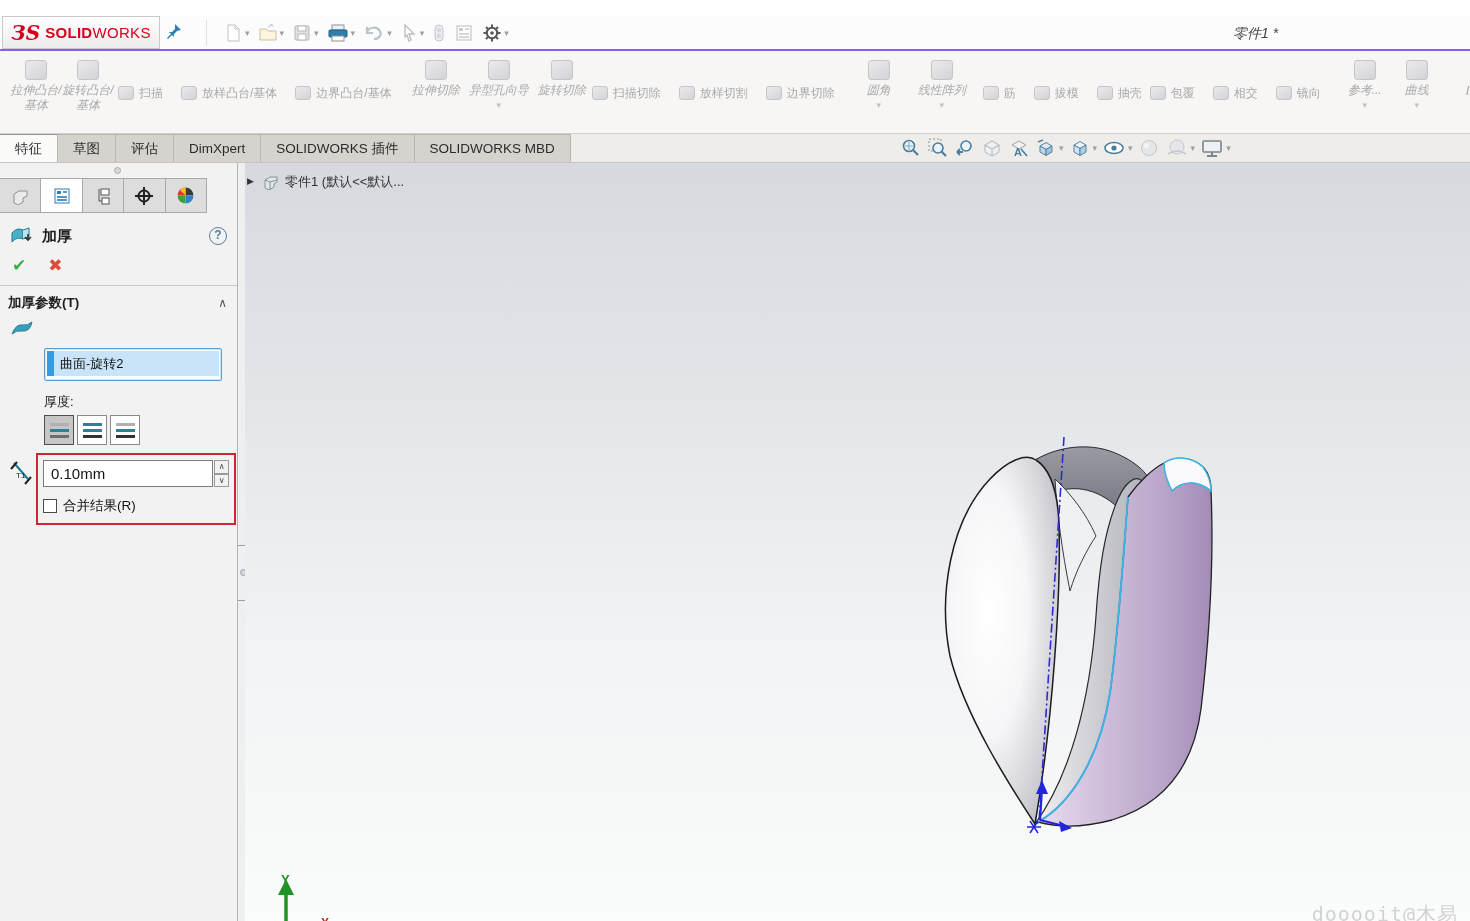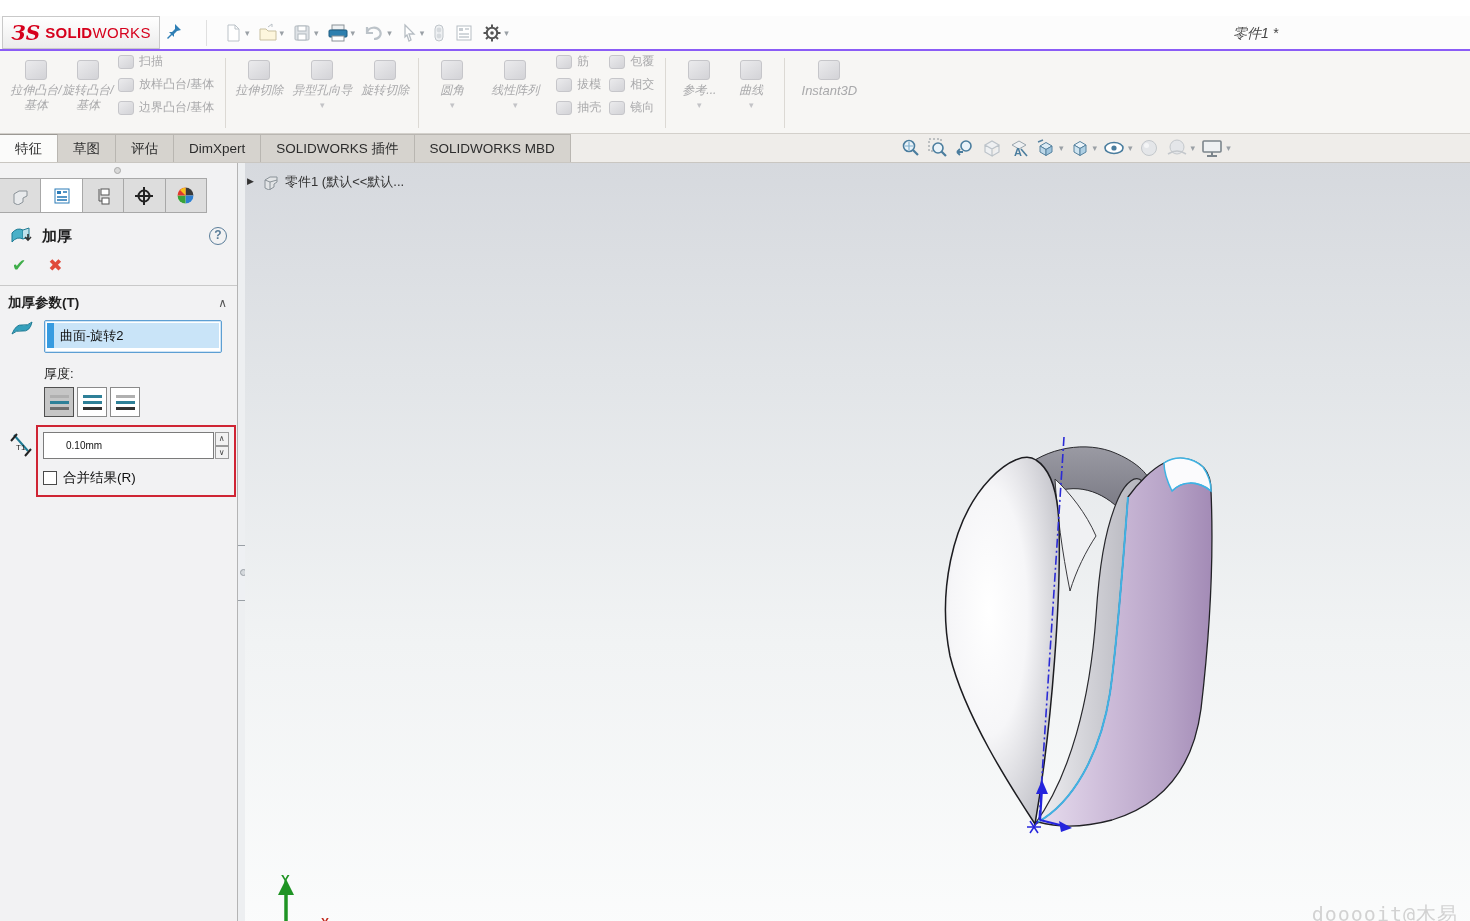--- a/index.html
+++ b/index.html
@@ -30,21 +30,21 @@
     display:flex;align-items:stretch;padding:2px 2px 0 6px;}
   .rgroup{display:flex;align-items:stretch;padding:0 4px;}
   .rsep{width:1px;background:#dcd9d4;margin:5px 3px;}
   .rbig{width:52px;display:flex;flex-direction:column;align-items:center;
     padding-top:7px;gap:3px;}
   .rbig.wide{width:74px;align-items:center;}
   .ric{width:22px;height:20px;background:linear-gradient(145deg,#ebebed,#d3d3d7);
     border:1px solid #c6c6ca;border-radius:3px;flex:none;}
   .ric.sm{width:16px;height:14px;}
   .rlabel{font-size:12px;line-height:15px;color:#a9a9ab;text-align:center;font-style:italic;}
-  .rsmallcol{display:flex;flex-direction:column;justify-content:flex-start;gap:6px;padding:0 4px;}
+  .rsmallcol{display:flex;flex-direction:row;justify-content:center;gap:18px;padding:0 4px;}
   .rsmall{display:flex;align-items:center;gap:5px;font-size:12px;color:#a9a9ab;white-space:nowrap;}
   .rcaret{font-size:9px;color:#c3c3c6;line-height:8px;}
 
   
   .tabstrip{height:29px;background:#efedea;border-bottom:1px solid #c9c6c1;
     display:flex;position:relative;}
   .tabs{display:flex;background:#d6d3ce;}
   .tab{padding:0 15px;line-height:27px;font-size:13.5px;color:#2c2c2c;
     border-right:1px solid #b9b6b1;border-top:1px solid #b9b6b1;background:#d6d3ce;cursor:default;}
   .tab.active{background:#fbfbfa;border-top:1px solid #9c9994;}
@@ -70,36 +70,36 @@
     color:#5a7d99;font-size:12px;font-weight:bold;text-align:center;line-height:15px;}
   .pm-actions{display:flex;gap:22px;margin:10px 0 10px 12px;}
   .okx{font-size:17px;line-height:18px;}
   .ok{color:#3fae49;} .cancel{color:#e04a3a;}
   .pm-sec{border-top:1px solid #c9c9c9;margin-top:4px;padding:8px 10px 0 8px;
     display:flex;align-items:center;}
   .pm-sec .h{font-size:13.5px;font-weight:bold;color:#1e1e1e;}
   .collapse{margin-left:auto;color:#555;font-size:12px;}
   .sel-row{display:flex;align-items:flex-start;margin:8px 0 0 10px;}
   .sel-box{margin-left:10px;width:178px;height:33px;background:#fff;
-    border:1px solid #5d9fd3;border-radius:2px;padding:2px;box-shadow:0 0 0 1px #cfe4f5 inset;}
+    border:1px solid #5d9fd3;border-radius:2px;padding:2px;box-shadow:0 0 0 1px #cfe4f5 inset;margin-top:28px;}
   .sel-item{height:25px;background:#c9e4f8;display:flex;align-items:center;position:relative;}
   .sel-item .bar{width:7px;height:100%;background:#379be0;flex:none;}
   .sel-item .txt{font-size:13px;color:#111;margin-left:6px;}
   .thick-label{font-size:13px;color:#222;margin:12px 0 4px 44px;}
   .thick-btns{display:flex;gap:3px;margin-left:44px;}
   .tbtn{width:30px;height:30px;background:#fff;border:1px solid #8a8a8a;
     display:flex;flex-direction:column;justify-content:center;align-items:center;gap:3px;}
   .tbtn.sel{background:#c6c6c6;border:1px solid #4f4f4f;}
   .tbtn i{display:block;width:19px;height:3px;}
   .thick-row{position:relative;margin-top:8px;}
   .dim-ico{position:absolute;left:8px;top:6px;}
   .redbox{margin-left:36px;width:200px;border:2px solid #cf2433;padding:5px 5px 8px 5px;}
   .spin{display:flex;}
   .spin .field{width:186px;height:27px;background:#fff;border:1px solid #7b7b7b;
-    font-size:10px;line-height:25px;padding-left:22px;color:#111;}
+    font-size:15px;line-height:25px;padding-left:7px;color:#111;}
   .spinbtns{width:16px;height:27px;display:flex;flex-direction:column;margin-left:1px;}
   .spinbtns span{flex:1;border:1px solid #9a9a9a;background:#f2f2f2;font-size:8px;
     line-height:11px;text-align:center;color:#444;}
   .chk-row{display:flex;align-items:center;margin-top:10px;}
   .chk{width:14px;height:14px;border:1px solid #4a4a4a;background:#fff;flex:none;}
   .chk-row label{font-size:13.5px;margin-left:6px;color:#111;}
 
   
   .divider{width:8px;background:#edeff1;border-left:1px solid #b4b4b4;position:relative;flex:none;}
   .div-handle{position:absolute;top:382px;left:0;width:13px;height:56px;background:#eef0f3;
@@ -244,20 +244,34 @@
       <span class="rlabel">拉伸切除</span>
     </div>
     <div class="rbig wide">
       <span class="ric"></span>
       <span class="rlabel">异型孔向导</span>
       <span class="rcaret">▾</span>
     </div>
     <div class="rbig">
       <span class="ric"></span>
       <span class="rlabel">旋转切除</span>
+    </div>
+    <div class="rsmallcol">
+      <div class="rsmall">
+          <span class="ric sm"></span>
+          <span>扫描切除</span>
+        </div>
+      <div class="rsmall">
+          <span class="ric sm"></span>
+          <span>放样切割</span>
+        </div>
+      <div class="rsmall">
+          <span class="ric sm"></span>
+          <span>边界切除</span>
+        </div>
     </div>
   </div>
   <div class="rsep"></div>
   <div class="rgroup">
     <div class="rbig">
       <span class="ric"></span>
       <span class="rlabel">圆角</span>
       <span class="rcaret">▾</span>
     </div>
     <div class="rbig wide">

